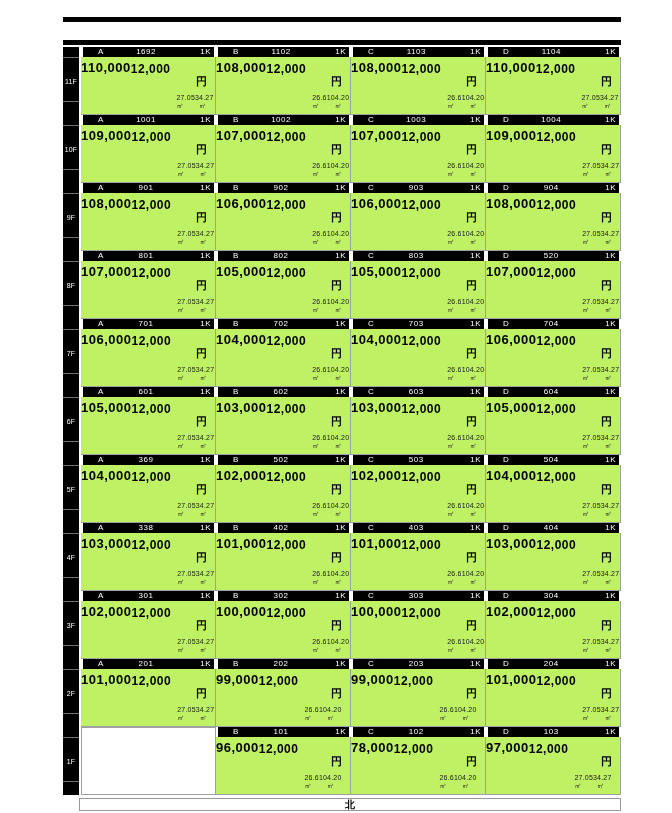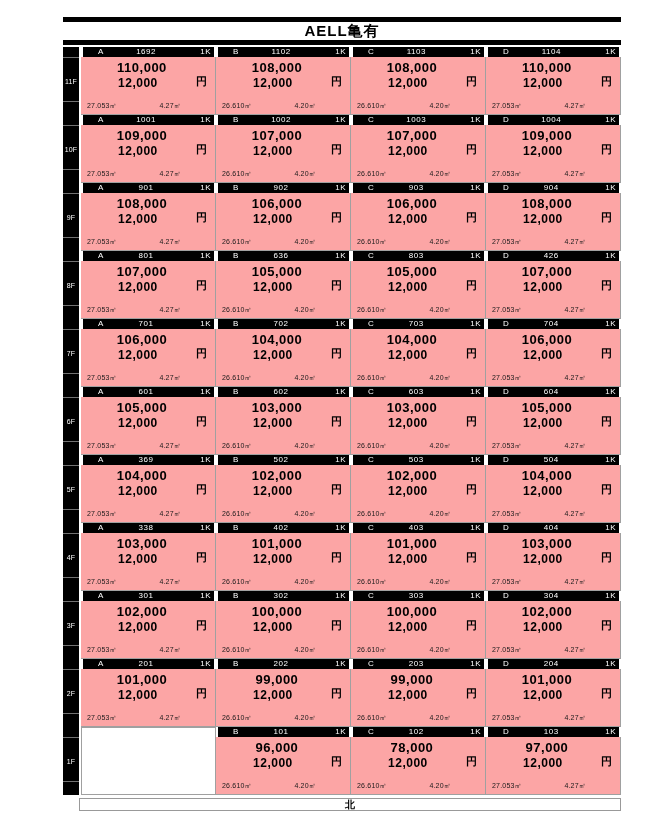--- a/index.html
+++ b/index.html
@@ -31,44 +31,43 @@
   .unit-cell.empty{background:#fff;border:1px solid #a0a0a0;}
   .unit-cell.empty ~ .unit-cell .u-body{border-left:none;}
   .u-header{
     height:10px;margin:0 2px;background:#000;color:#fff;
     display:flex;align-items:center;font-size:8px;line-height:10px;
     padding:0 3px 0 15px;box-sizing:border-box;letter-spacing:0.5px;
   }
   .u-room{flex:1;text-align:center;margin-right:12px;}
   .u-type{text-align:left;}
   .u-body{
-    position:relative;flex:1;background:#fca5a5;box-sizing:border-box;
+    position:relative;flex:1;background:#bef264;box-sizing:border-box;
     border:1px solid #a0a0a0;border-top:none;
-    display:flex;flex-direction:column;
+    display:flex;flex-direction:row;
   }
   .unit-cell:not(:first-child) .u-body{border-left:none;}
   .u-rent{margin-top:2px;width:91%;text-align:center;font-size:13px;font-weight:bold;letter-spacing:0.5px;line-height:17px;}
-  .u-fee{width:85%;text-align:center;font-size:12px;font-weight:bold;letter-spacing:0.5px;line-height:15px;}
+  .u-fee{margin-top:5px;width:85%;text-align:center;font-size:12px;font-weight:bold;letter-spacing:0.5px;line-height:15px;}
   .u-yen{position:absolute;top:17px;right:8px;font-size:11px;font-weight:bold;}
   .u-areas{
     margin-top:auto;margin-bottom:3px;display:flex;justify-content:space-between;
     padding-left:6px;padding-right:34px;font-size:7px;color:#1a1a1a;letter-spacing:0.2px;
   }
   .north-box{
     position:absolute;left:79px;top:798px;width:542px;height:13px;
     border:1px solid #999;box-sizing:border-box;background:#fff;
     text-align:center;font-size:10px;line-height:11px;font-weight:bold;
   }
 </style>
 </head>
 <body>
 
 <div class="sheet">
   <div class="rule top1"></div>
-  <div class="title">AELL亀有</div>
   <div class="rule top2"></div>
   <div class="grid">
       <div class="floor-row">
     <div class="floor-strip">
       <span class="floor-text">11F</span>
     </div>
   <div class="unit-cell">
     <div class="u-header">
       <span class="u-col">A</span>
       <span class="u-room">1692</span>
@@ -287,21 +286,21 @@
       <div class="u-fee">12,000</div>
       <div class="u-areas">
         <span class="u-area">27.053㎡</span>
         <span class="u-balcony">4.27㎡</span>
       </div>
     </div>
   </div>
         <div class="unit-cell">
     <div class="u-header">
       <span class="u-col">B</span>
-      <span class="u-room">636</span>
+      <span class="u-room">802</span>
       <span class="u-type">1K</span>
     </div>
     <div class="u-body">
       <div class="u-rent">105,000</div>
       <div class="u-yen">円</div>
       <div class="u-fee">12,000</div>
       <div class="u-areas">
         <span class="u-area">26.610㎡</span>
         <span class="u-balcony">4.20㎡</span>
       </div>
@@ -319,21 +318,21 @@
       <div class="u-fee">12,000</div>
       <div class="u-areas">
         <span class="u-area">26.610㎡</span>
         <span class="u-balcony">4.20㎡</span>
       </div>
     </div>
   </div>
         <div class="unit-cell">
     <div class="u-header">
       <span class="u-col">D</span>
-      <span class="u-room">426</span>
+      <span class="u-room">520</span>
       <span class="u-type">1K</span>
     </div>
     <div class="u-body">
       <div class="u-rent">107,000</div>
       <div class="u-yen">円</div>
       <div class="u-fee">12,000</div>
       <div class="u-areas">
         <span class="u-area">27.053㎡</span>
         <span class="u-balcony">4.27㎡</span>
       </div>

